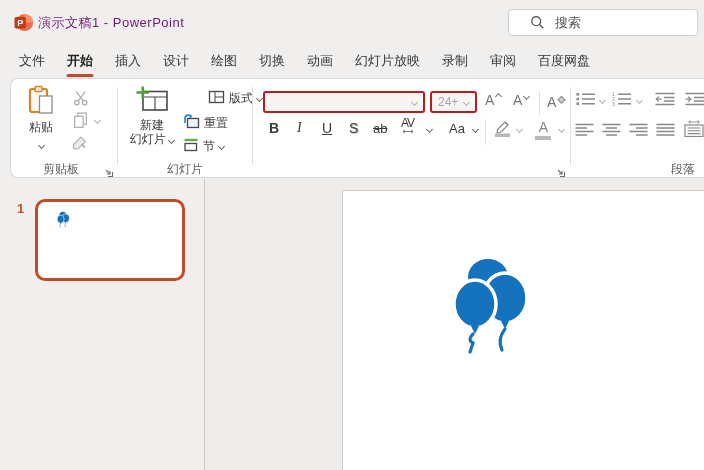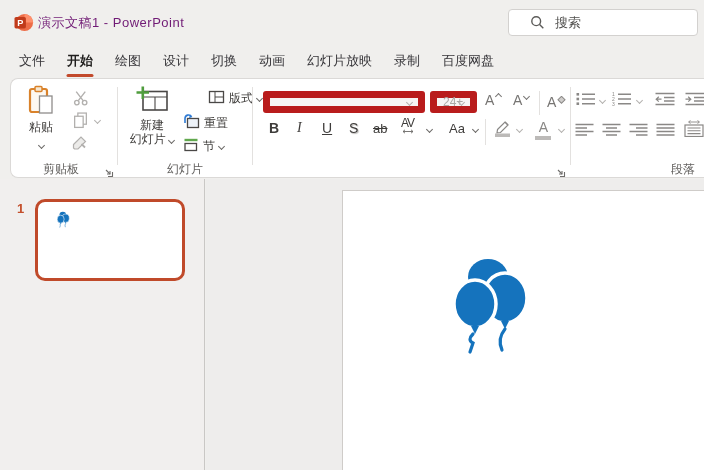--- a/index.html
+++ b/index.html
@@ -30,21 +30,21 @@
   .launcher { position:absolute; top:85px; }
 
   .bigbtn { position:absolute; text-align:center; }
   .bigbtn .cap { font-size:12px; color:#3e3c3a; line-height:14px; }
   .smallbtn { position:absolute; display:flex; align-items:center; gap:4px; font-size:12px; color:#3e3c3a; }
 
   .chev { display:inline-block; width:5px; height:5px; border-right:1.2px solid #6b6967; border-bottom:1.2px solid #6b6967; transform:rotate(45deg); }
   .chev.dis { border-color:#b3b1af; }
   .chev.up { transform:rotate(-135deg); }
 
-  .combo { position:absolute; height:22px; background:#f6f5f4; border:7px solid #b91c1c; border-radius:3px;
+  .combo { position:absolute; height:22px; background:#f6f5f4; border:2px solid #b91c1c; border-radius:3px;
            display:flex; align-items:center; font-size:12px; color:#aaa8a6; }
   .combo .chev { position:absolute; right:6px; }
 
   .txtbtn { position:absolute; font-size:14px; color:#3e3c3a; display:flex; align-items:flex-end; }
 
   .bar-under { display:block; width:16px; height:4px; background:#bcbab8; margin-top:1px; }
 
   
   .workspace { position:absolute; left:0; top:179px; width:704px; height:291px; }
   .thumbpanel { position:absolute; left:0; top:0; width:205px; height:100%; background:#f1efee; border-right:1px solid #c9c7c5; }
@@ -76,26 +76,28 @@
           <path d="M9.6 9.6 L13.3 13.3"></path>
       </svg>
     </span>
     <span class="stext">搜索</span>
   </div>
 </div>
 
 <div class="tabrow">
   <div class="tab">文件</div>
   <div class="tab active">开始</div>
+  <div class="tab">插入</div>
+  <div class="tab">设计</div>
   <div class="tab">绘图</div>
-  <div class="tab">设计</div>
   <div class="tab">切换</div>
   <div class="tab">动画</div>
   <div class="tab">幻灯片放映</div>
   <div class="tab">录制</div>
+  <div class="tab">审阅</div>
   <div class="tab">百度网盘</div>
 </div>
 
 <div class="ribbon">
 
   <div class="bigbtn" style="left:6px; top:6px; width:48px;">
     <span>
       <svg width="26" height="31" viewBox="0 0 26 31">
         <rect x="2" y="4" width="17" height="23" rx="2" fill="#fdf8f1" stroke="#D9822B" stroke-width="2.2"></rect>
         <rect x="7" y="1.5" width="7" height="5" rx="1" fill="#F6E8D2" stroke="#D9822B" stroke-width="1.5"></rect>

